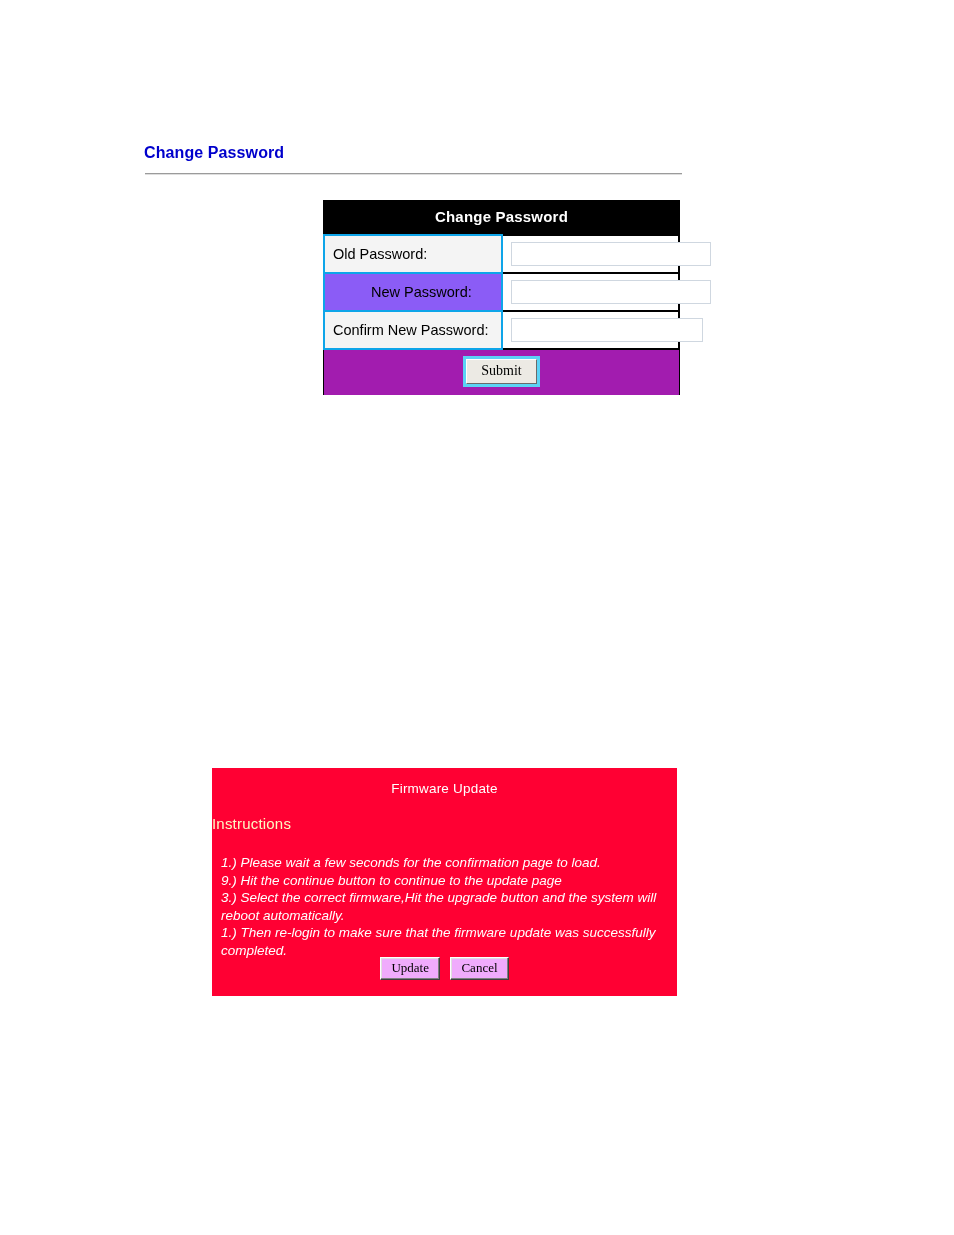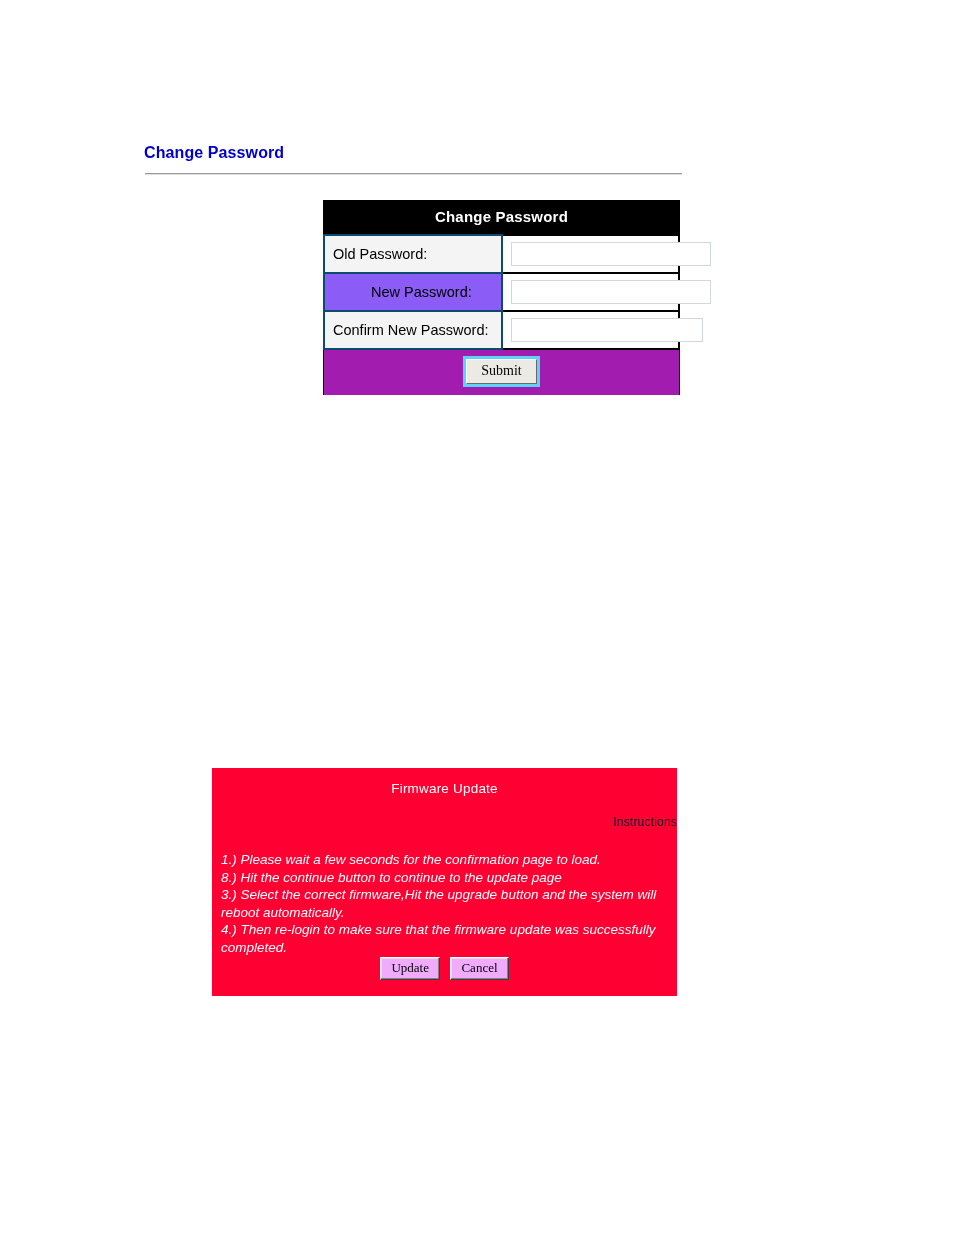--- a/index.html
+++ b/index.html
@@ -60,21 +60,21 @@
     padding: 8px 0 9px 0;
     letter-spacing: 0.2px;
   }
   .cp-table td.label-cell {
     width: 128px;
     padding: 5px 0 5px 8px;
     font-size: 14.5px;
     color: #000000;
     vertical-align: middle;
     line-height: 17px;
-    border: 2px solid #0c4a6e;
+    border: 2px solid #0ea5e9;
   }
   .cp-table td.field-cell {
     padding: 6px 0 6px 8px;
     vertical-align: middle;
     background: #ffffff;
     border: 2px solid #000000;
   }
   .row-light td.label-cell { background: #f4f4f4; }
   .row-gray  td.label-cell { background: #8b5cf6; padding-left: 46px; }
   .label-blue { color: #2222ee; }
@@ -130,23 +130,23 @@
     box-sizing: border-box;
   }
   .fw-title {
     text-align: center;
     color: #ffffff;
     font-size: 13.5px;
     padding-top: 13px;
     letter-spacing: 0.2px;
   }
   .fw-subtitle {
-    text-align: right;
-    color: #0f172a;
-    font-size: 12px;
+    text-align: left;
+    color: #fef9c3;
+    font-size: 15px;
     padding-top: 19px;
     letter-spacing: 0.2px;
   }
   .fw-steps {
     margin: 0;
     padding: 22px 8px 0 9px;
     list-style: none;
     font-style: italic;
   }
   .fw-steps li {
@@ -225,22 +225,22 @@
       </tr>
     </tbody>
   </table>
 </div>
 
 <div class="fw-box">
   <div class="fw-title">Firmware Update</div>
   <div class="fw-subtitle">Instructions</div>
   <ul class="fw-steps">
     <li>1.) Please wait a few seconds for the confirmation page to load.</li>
-    <li>8.) Hit the continue button to continue to the update page</li>
+    <li>9.) Hit the continue button to continue to the update page</li>
     <li>3.) Select the correct firmware,Hit the upgrade button and the system will reboot automatically.</li>
-    <li>4.) Then re-login to make sure that the firmware update was successfully completed.</li>
+    <li>1.) Then re-login to make sure that the firmware update was successfully completed.</li>
   </ul>
 </div>
 
 <div class="fw-buttons">
   <span class="win-btn">Update</span>
   <span class="win-btn">Cancel</span>
 </div>
 
 </body></html>

